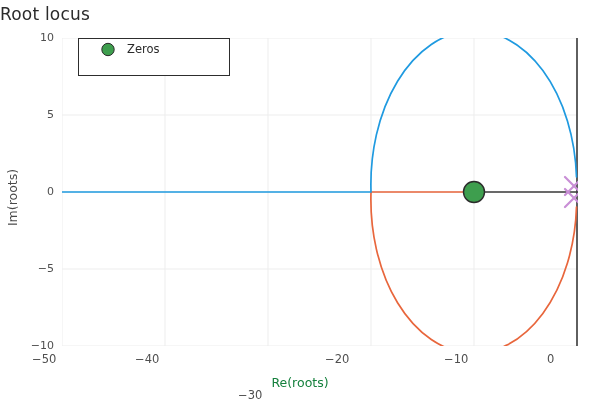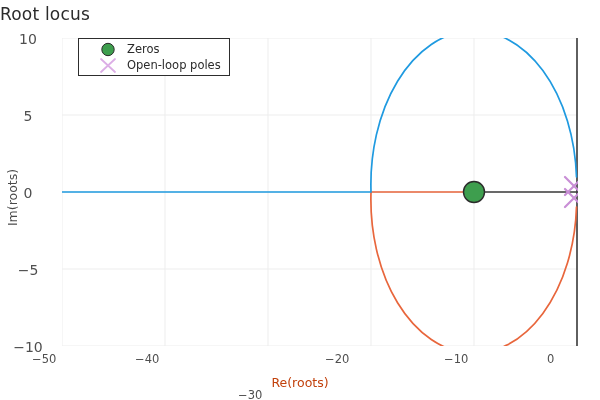--- a/index.html
+++ b/index.html
@@ -41,40 +41,40 @@
     transform: rotate(-90deg);
     transform-origin: center center;
   }
   #xlabel {
     position: absolute;
     left: 0;
     top: 375px;
     width: 600px;
     text-align: center;
     font-size: 12.5px;
-    color: #c2410c;
+    color: #15803d;
   }
   #plot-area {
     position: absolute;
     left: 62px;
     top: 38px;
     width: 516px;
     height: 308px;
   }
   #plot-svg {
     position: absolute;
     left: 0;
     top: 0;
     display: block;
   }
   .tick-label-y {
     position: absolute;
     width: 52px;
-    text-align: center;
-    font-size: 14px;
+    text-align: right;
+    font-size: 11px;
     color: #4f4f4f;
   }
   .tick-label-x {
     position: absolute;
     width: 60px;
     text-align: left;
     font-size: 11.5px;
     color: #4f4f4f;
   }
   #legend-box {
@@ -173,24 +173,15 @@
     </svg>
   </div>
 
   <div id="legend-box">
     <div class="legend-row" id="legend-row-zeros">
       <svg class="legend-marker" viewBox="0 0 30 17">
         <circle cx="15" cy="8.5" r="6.2" fill="#3e9e4e" stroke="#2b2b2b" stroke-width="1"></circle>
       </svg>
       <span class="legend-text">Zeros</span>
     </div>
-    <div class="legend-row" id="legend-row-poles">
-      <svg class="legend-marker" viewBox="0 0 30 17">
-        <g stroke="#dcaee6" stroke-width="1.8" stroke-linecap="round">
-          <line x1="8" y1="2" x2="22" y2="15"></line>
-          <line x1="8" y1="15" x2="22" y2="2"></line>
-        </g>
-      </svg>
-      <span class="legend-text">Open-loop poles</span>
-    </div>
   </div>
 
 </div>
 
 </body></html>

